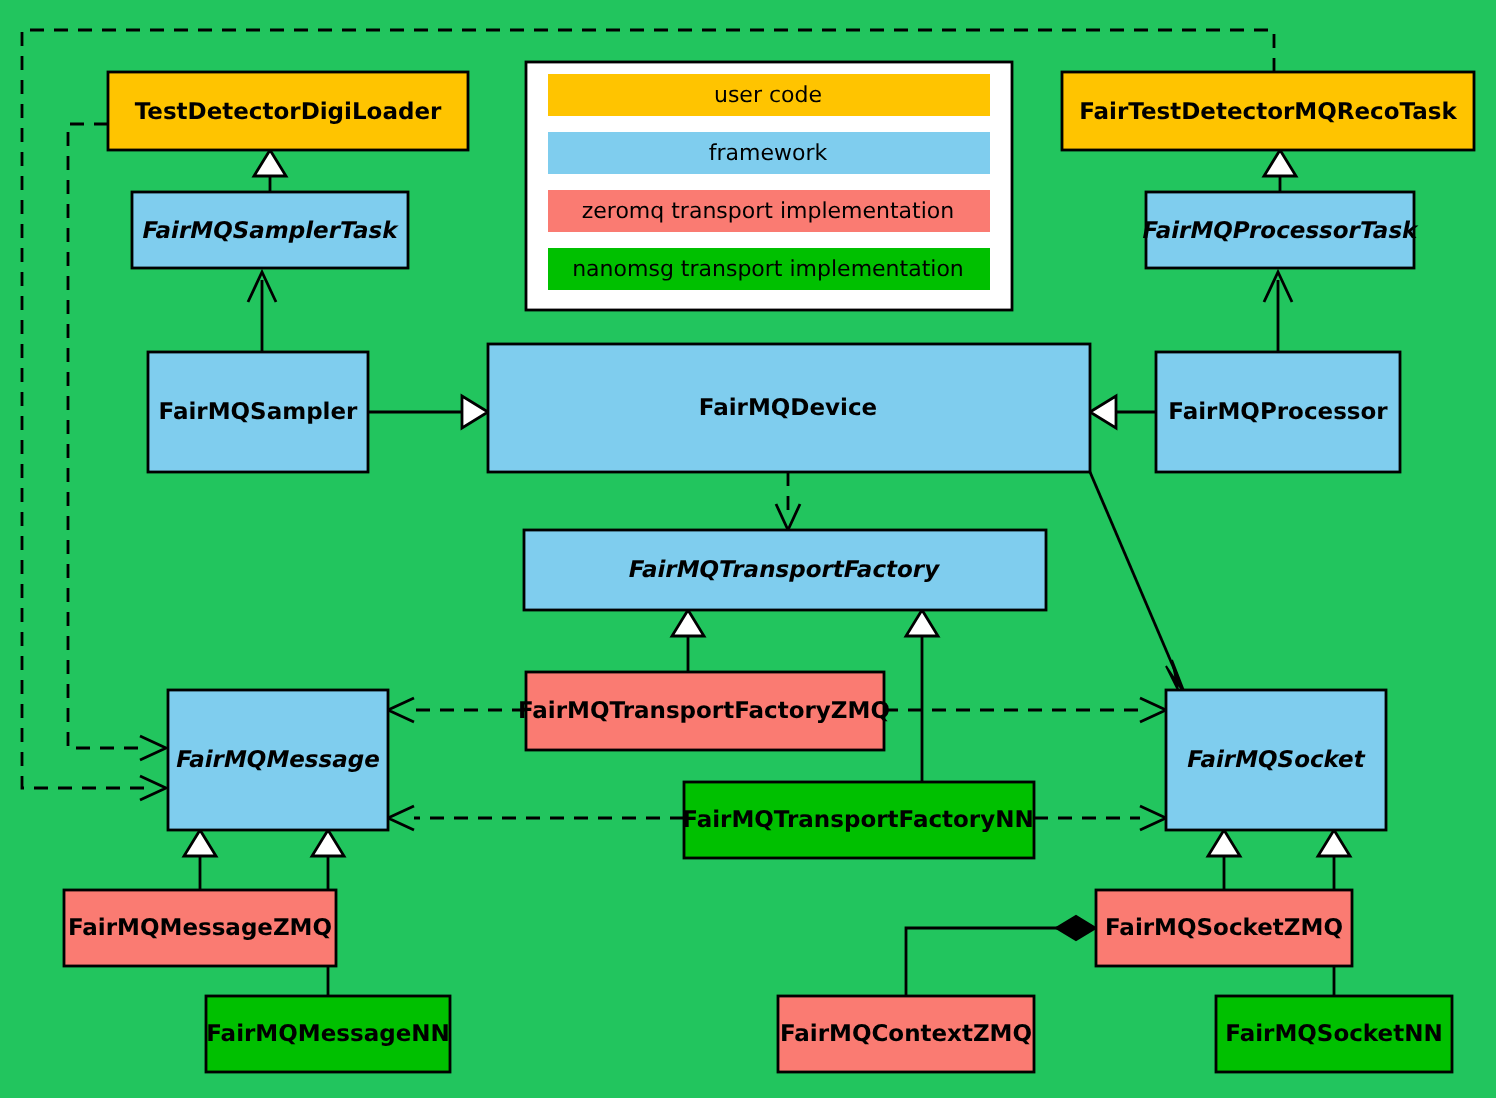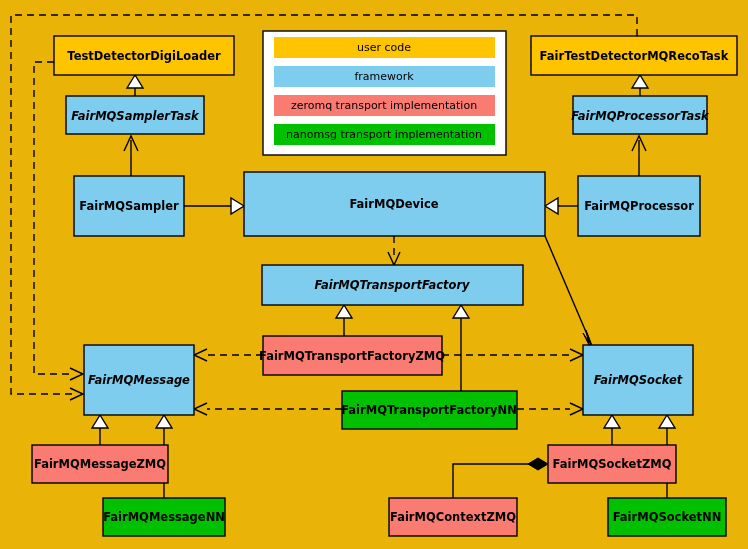--- a/index.html
+++ b/index.html
@@ -4,21 +4,21 @@
 <style>
   html, body {
     margin: 0;
     padding: 0;
     background: #ffffff;
   }
   #diagram-root {
     position: relative;
     width: 748px;
     height: 549px;
-    background: #eab308;
+    background: #22c55e;
     font-family: "DejaVu Sans", sans-serif;
     overflow: hidden;
   }
   svg#diagram-svg {
     position: absolute;
     left: 0;
     top: 0;
     width: 748px;
     height: 549px;
   }

